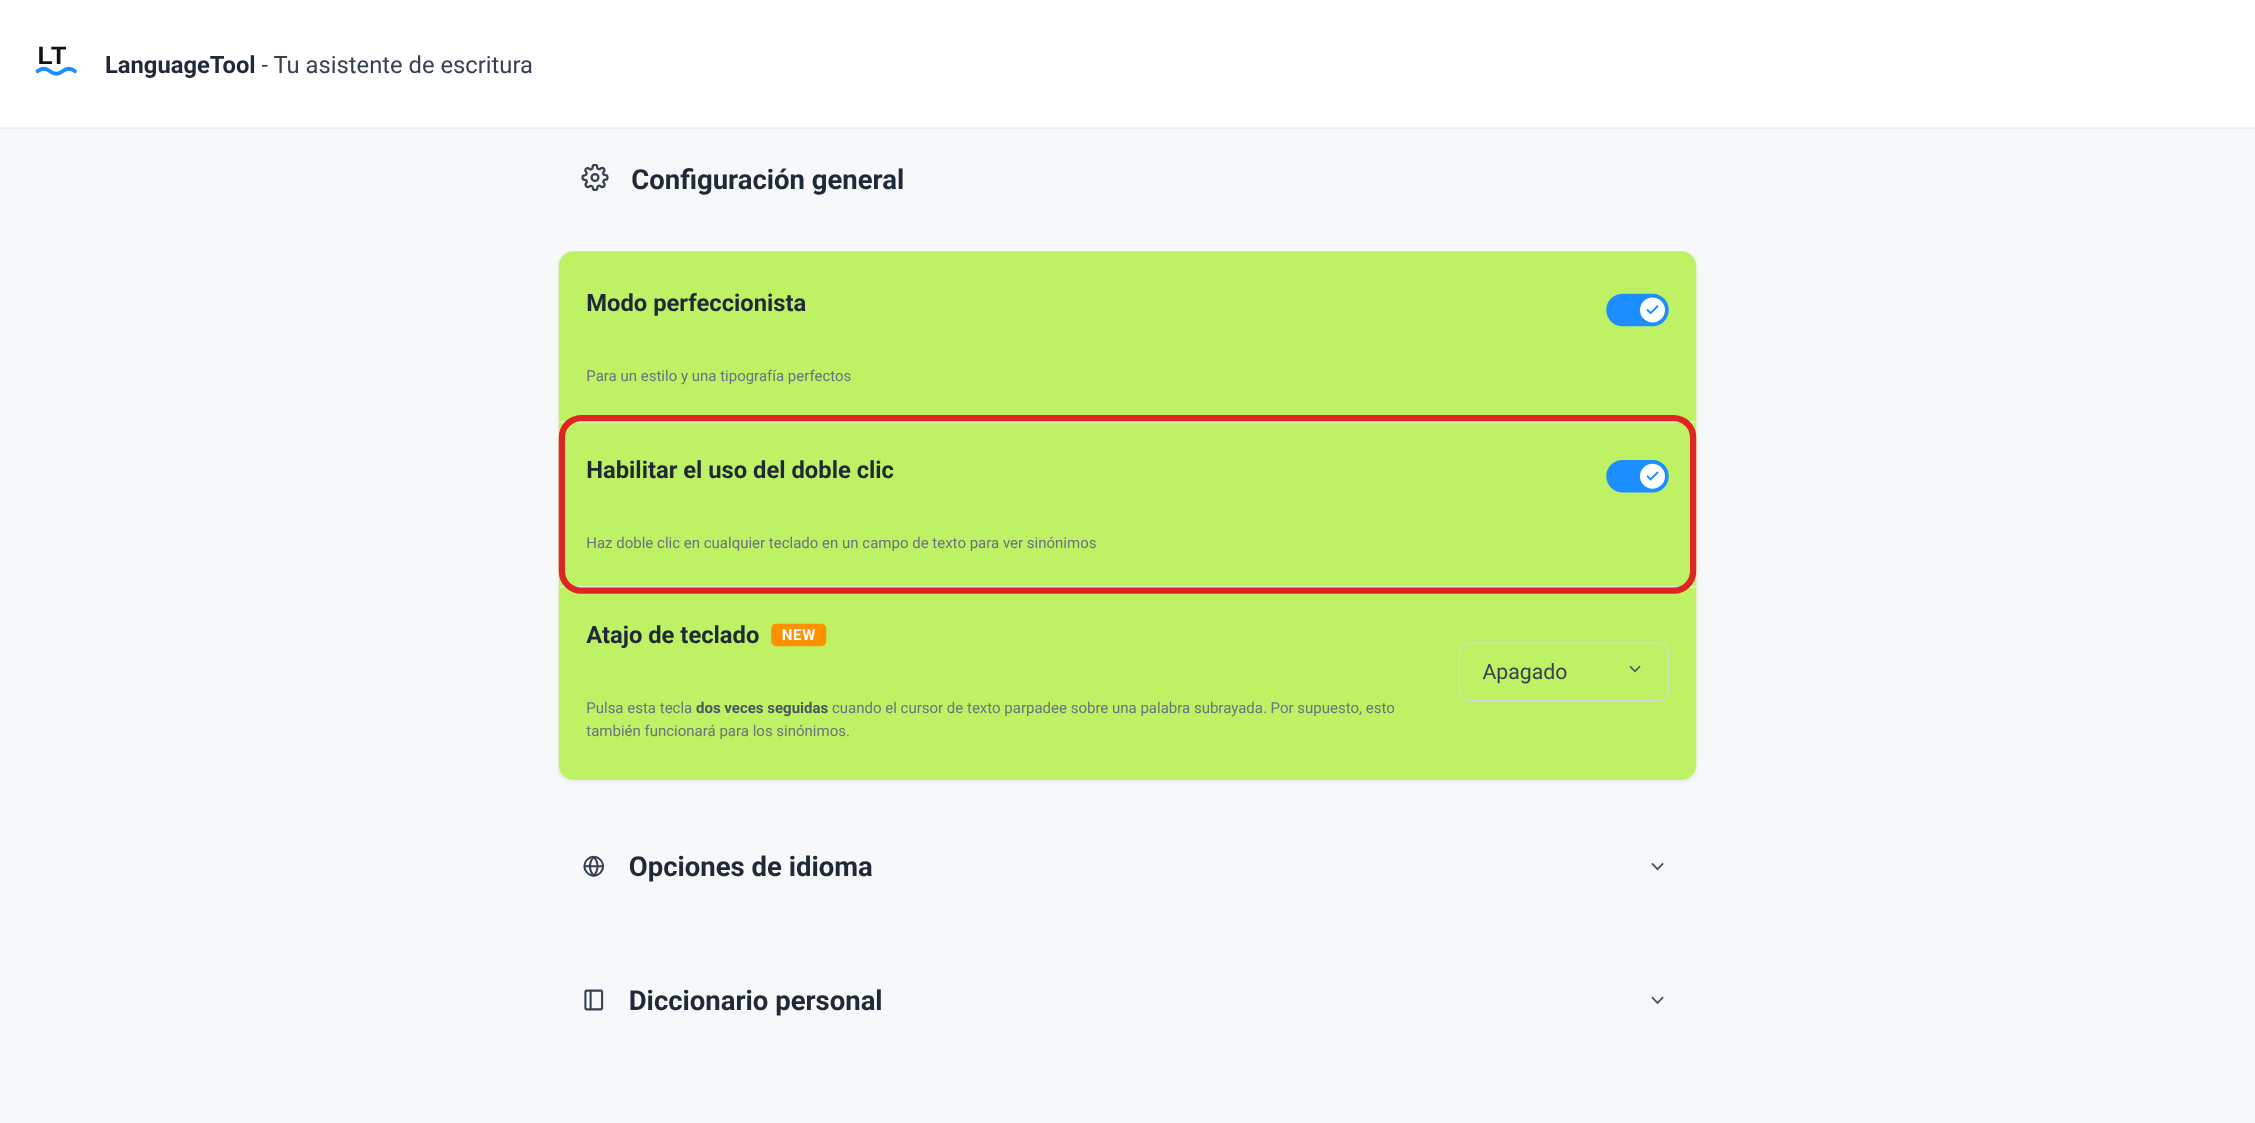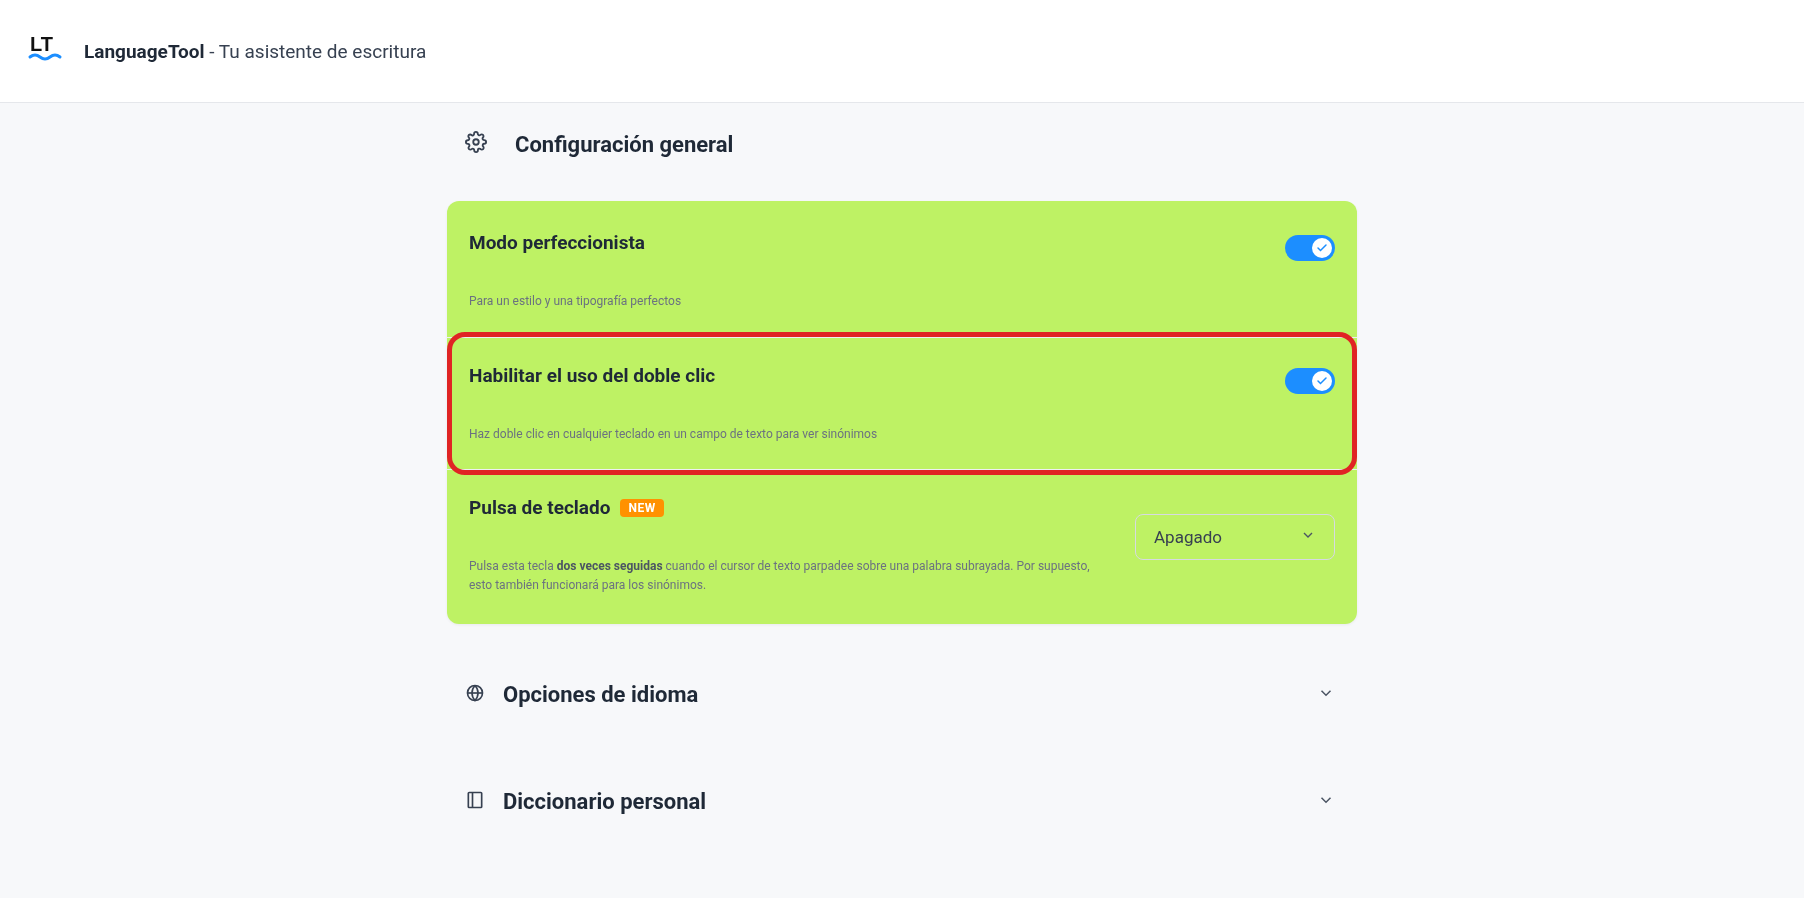--- a/index.html
+++ b/index.html
@@ -29,21 +29,21 @@
   }
   .logo-text strong { font-weight: 700; color: #1f2937; }
   .main {
     width: 910px;
     margin: 0 auto;
     padding-top: 28px;
   }
   .section-title-row {
     display: flex;
     align-items: center;
-    gap: 28px;
+    gap: 18px;
     padding-left: 18px;
     margin-bottom: 44px;
   }
   .section-title {
     font-size: 22px;
     font-weight: 700;
     color: #1f2937;
   }
   .card {
     background: #bef264;
@@ -106,21 +106,21 @@
     font-size: 12px;
     font-weight: 700;
     letter-spacing: 0.5px;
     padding: 2px 8px;
     border-radius: 4px;
   }
   .select {
     border: 1px solid #d6dae1;
     border-radius: 8px;
     padding: 12px 18px;
-    width: 200px;
+    width: 168px;
     display: flex;
     align-items: center;
     justify-content: space-between;
     font-size: 17px;
     color: #374151;
     cursor: pointer;
     flex-shrink: 0;
     margin-top: 18px;
   }
   .highlight-frame {
@@ -202,21 +202,21 @@
           <svg width="12" height="12" viewBox="0 0 24 24" fill="none" stroke-width="3" stroke-linecap="round">
               <polyline points="20 6 9 17 4 12"></polyline>
             </svg>
         </div>
       </div>
     </div>
 
     <div class="row">
       <div class="row-text">
         <div class="row-title">
-          <span>Pulsa de teclado</span>
+          <span>Atajo de teclado</span>
           <span class="badge-new">NEW</span>
         </div>
         <div class="row-desc">
           <span>Pulsa esta tecla </span><strong>dos veces seguidas</strong><span> cuando el cursor de texto parpadee sobre una palabra subrayada. Por supuesto, esto también funcionará para los sinónimos.</span>
         </div>
       </div>
       <div class="select">
         <span>Apagado</span>
         <span class="chevron">
           <svg width="16" height="16" viewBox="0 0 24 24" fill="none" stroke="currentColor" stroke-width="2">

